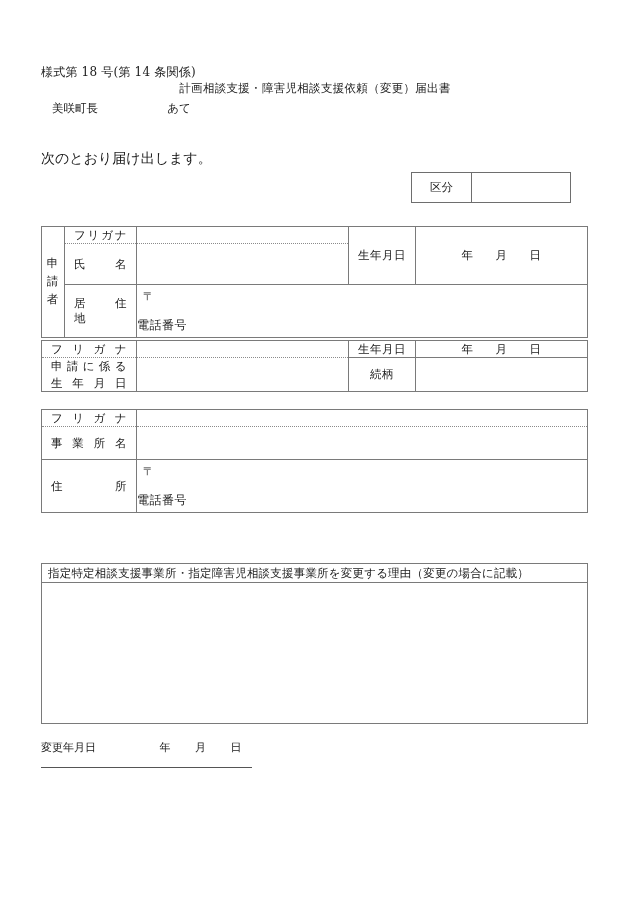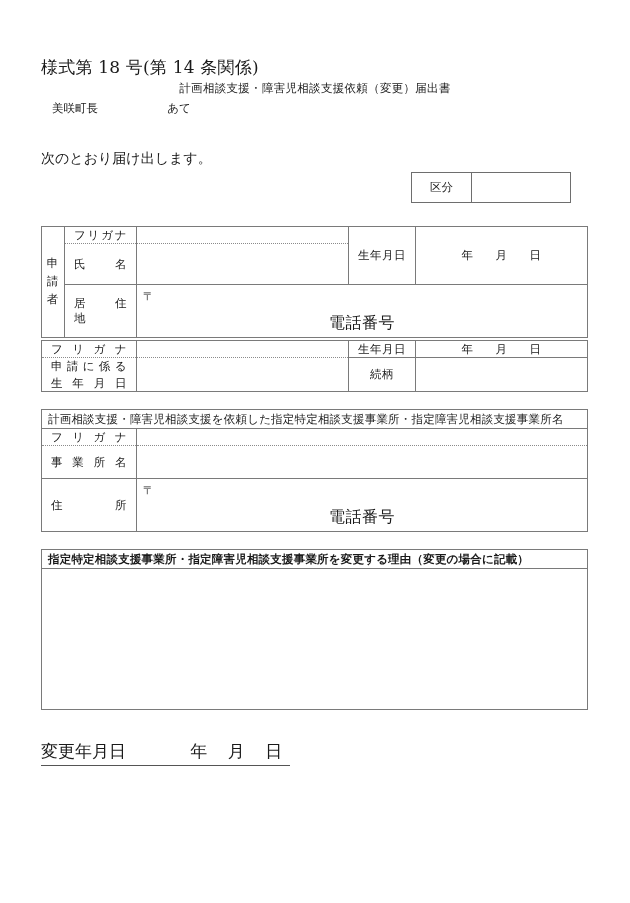--- a/index.html
+++ b/index.html
@@ -22,22 +22,22 @@
     height: 903px;
     background: #fff;
   }
 
   
   .abs { position: absolute; }
   .nowrap { white-space: nowrap; }
 
   
   #form-no {
-    left: 41px; top: 56px;
-    font-size: 17px;
+    left: 41px; top: 64px;
+    font-size: 12px;
     letter-spacing: 0.2px;
   }
   #doc-title {
     left: 0; top: 81px;
     width: 630px;
     text-align: center;
     font-size: 11.5px;
     letter-spacing: 0.3px;
   }
   #addressee-row {
@@ -142,44 +142,44 @@
   .addr-cell { height: 100%; }
   .postal {
     position: absolute;
     left: 6px; top: 4px;
     font-size: 11px;
   }
   .phone-center {
     position: absolute;
     left: 0; right: 0;
     bottom: 3px;
-    text-align: center;
-    font-size: 16px;
+    text-align: left;
+    font-size: 12px;
     letter-spacing: 0.5px;
     margin-top: 32px;
   }
 
   
   .section-head {
     padding-left: 6px !important;
     font-size: 11.5px;
     letter-spacing: 0.2px;
   }
 
   
   #reason-table { }
   #reason-body { height: 140px; }
 
   
   #change-date-row {
     left: 41px; top: 740px;
-    font-size: 17px;
+    font-size: 11px;
     white-space: nowrap;
     border-bottom: 1px solid #555;
-    padding-bottom: 2px;
+    padding-bottom: 12px;
   }
   #change-date-row .g1 { display: inline-block; width: 46px; }
   #change-date-row .u { display: inline-block; width: 32px; text-align: center; }
 </style>
 </head>
 <body>
 
 <div class="page">
 
   <div class="abs" id="form-no">様式第 18 号(第 14 条関係)</div>
@@ -276,43 +276,40 @@
     </tbody>
   </table>
 
   <table class="ftable" id="office-table" style="left:41px; top:409px; width:546px;">
     <colgroup>
       <col style="width:95px">
       <col style="width:451px">
     </colgroup>
     <tbody>
       <tr>
-        <td colspan="2" class="section-head" style="height:18px;">計画相談支援・障害児相談支援を依頼した指定特定相談支援事業所・指定障害児相談支援事業所名</td>
-      </tr>
-      <tr>
         <td class="lab-spread dash-bottom" style="height:16px;">フリガナ</td>
         <td class="dash-bottom"></td>
       </tr>
       <tr>
         <td class="lab-spread dash-top" style="height:32px;">事業所名</td>
         <td class="dash-top"></td>
       </tr>
       <tr>
         <td class="lab-spread" style="height:52px;">住　　　所</td>
         <td>
           <div class="addr-cell">
             <span class="postal">〒</span>
             <span class="phone-center">電話番号</span>
           </div>
         </td>
       </tr>
     </tbody>
   </table>
 
-  <table class="ftable" id="reason-table" style="left:41px; top:549px; width:546px;font-weight:bold;">
+  <table class="ftable" id="reason-table" style="left:41px; top:563px; width:546px;">
     <colgroup>
         <col style="width:546px">
       </colgroup>
     <tbody>
       <tr>
         <td class="section-head" style="height:18px;">指定特定相談支援事業所・指定障害児相談支援事業所を変更する理由（変更の場合に記載）</td>
       </tr>
       <tr>
         <td id="reason-body"></td>
       </tr>

